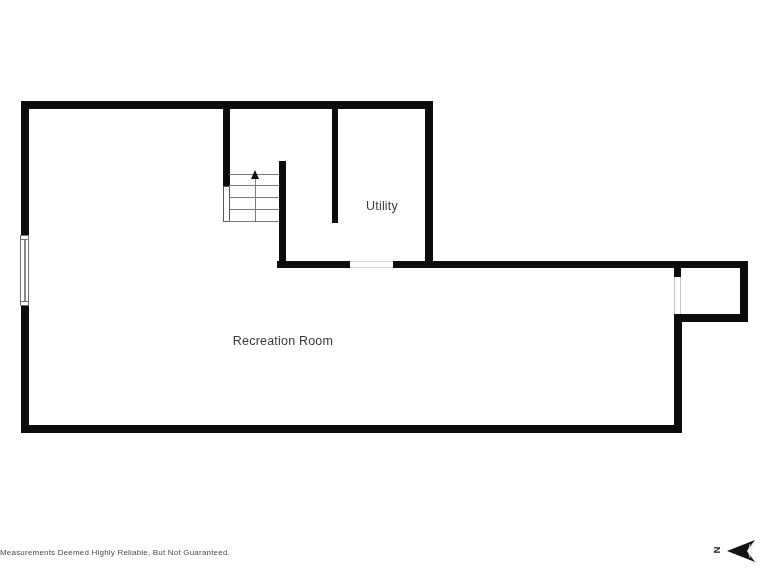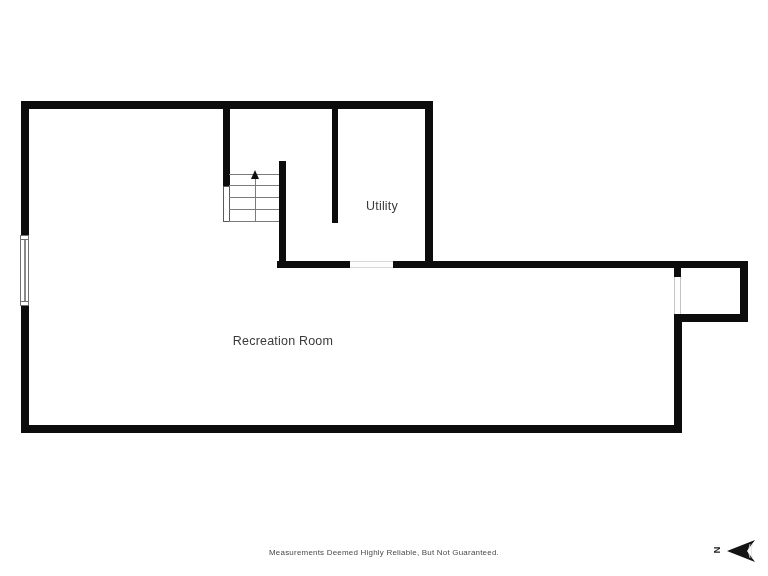--- a/index.html
+++ b/index.html
@@ -39,21 +39,21 @@
   }
   .tread{position:absolute;left:229px;width:50px;height:1px;background:#7b7b7b;}
   .stair-centerline{position:absolute;left:255px;top:178px;width:1px;height:43px;background:#7b7b7b;}
   .stair-arrow{
     position:absolute;left:251px;top:170px;width:0;height:0;
     border-left:4px solid transparent;border-right:4px solid transparent;
     border-bottom:9px solid #121212;
   }
   
   .disclaimer{
-    position:absolute;left:0;right:0;top:548px;text-align:center;
+    position:absolute;left:0;right:0;top:548px;
     color:#4a4a4a;font-size:8px;letter-spacing:.2px;
   }
   
   .compass{position:absolute;left:708px;top:537px;width:50px;height:28px;}
   .compass .n{
     position:absolute;left:6px;top:8px;
     font-size:9px;font-weight:bold;color:#161616;
     transform:rotate(90deg);
   }
   .compass svg{position:absolute;left:18px;top:2px;}

